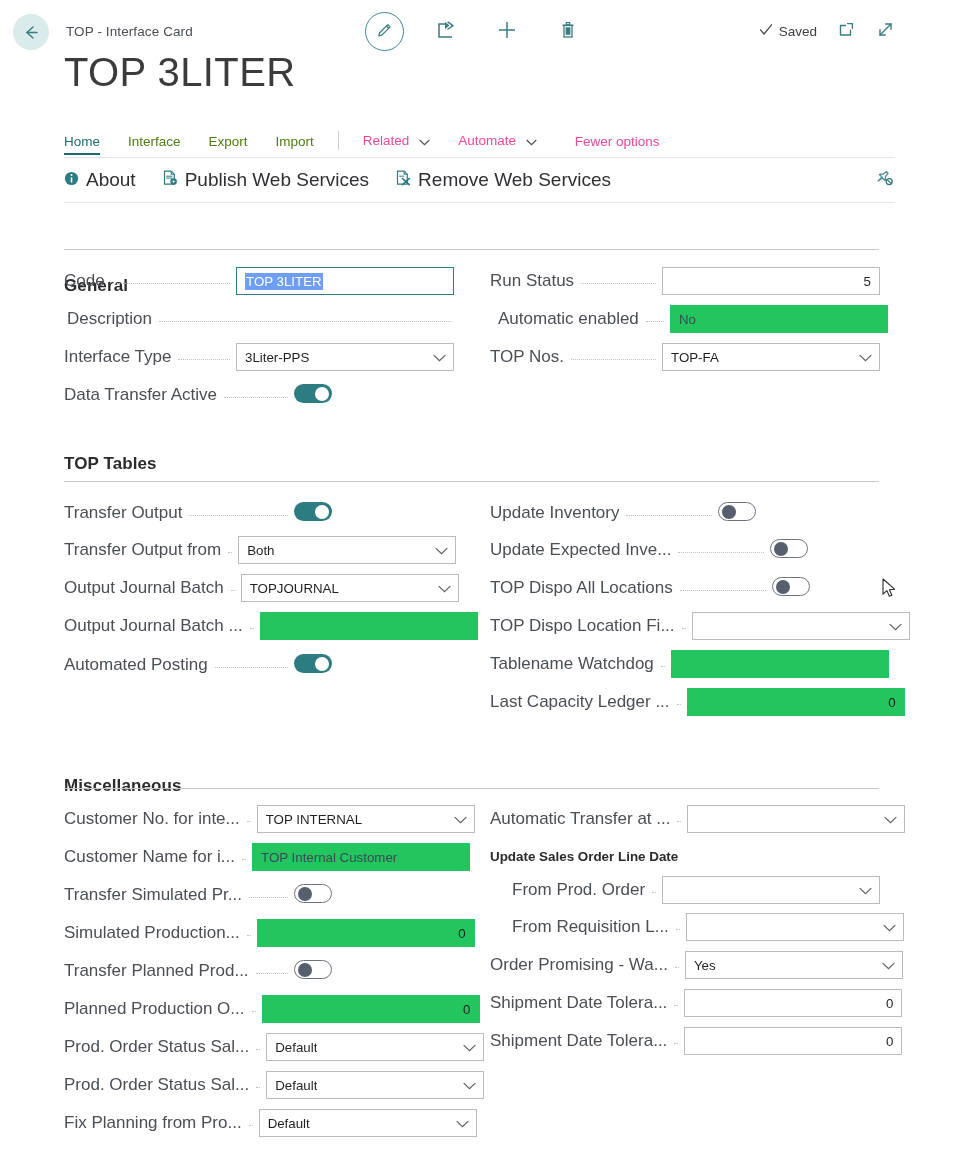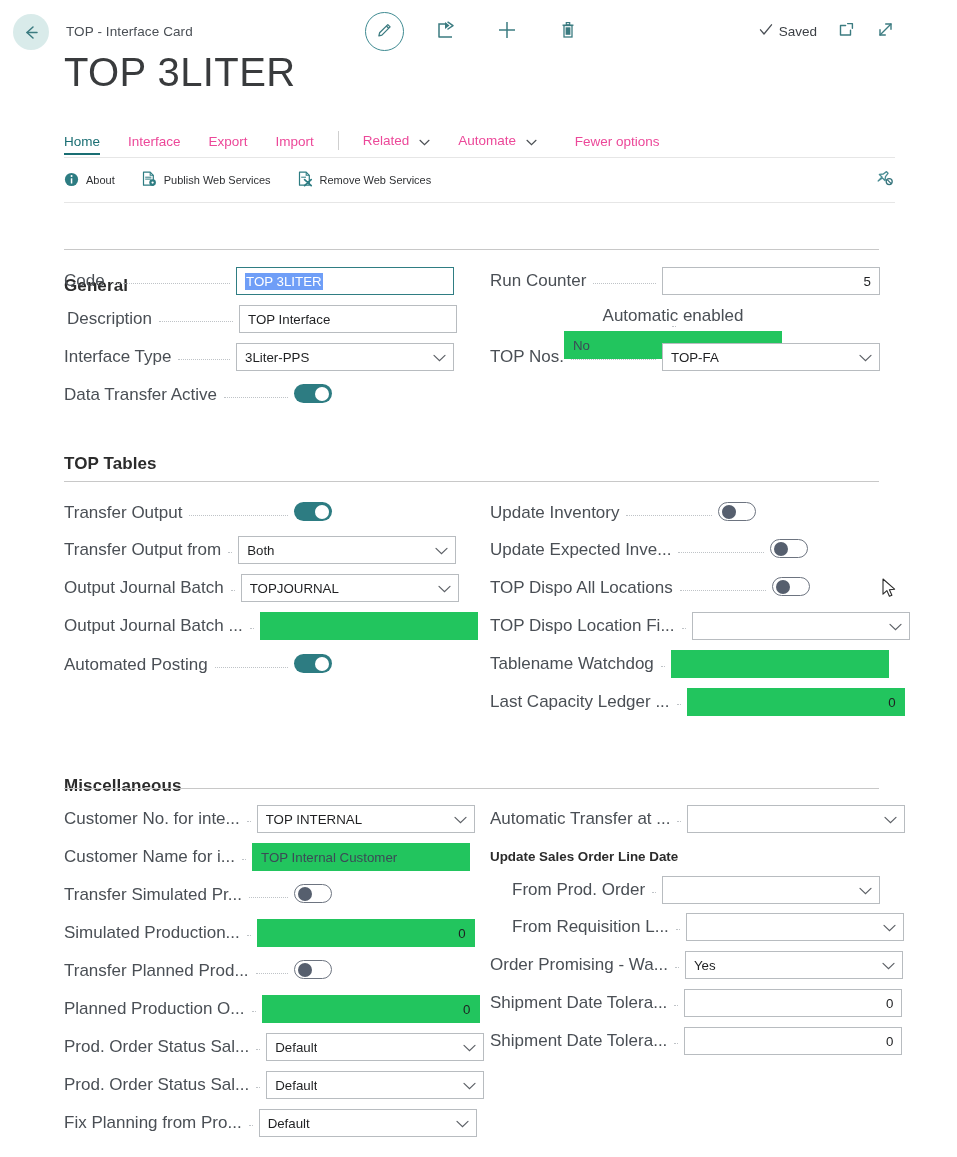--- a/index.html
+++ b/index.html
@@ -84,21 +84,21 @@
   
   .tabs {
     position: absolute;
     left: 64px; top: 127px;
     display: flex; align-items: flex-end;
     height: 28px;
     gap: 0;
   }
   .tab {
     font-size: 13.5px;
-    color: #ec4899;
+    color: #4d7c0f;
     padding: 0 14px 6px 14px;
     cursor: pointer;
     white-space: nowrap;
     position: relative;
   }
   .tab:first-child { padding-left: 0; }
   .tab.active { color: #1a6e73; }
   .tab.active::after {
     content: "";
     position: absolute;
@@ -122,21 +122,21 @@
 
   
   .actionbar {
     position: absolute;
     left: 64px; right: 62px; top: 158px;
     height: 44px;
     display: flex; align-items: center;
   }
   .act {
     display: flex; align-items: center; gap: 7px;
-    font-size: 11px;
+    font-size: 19px;
     color: #2e3033;
     margin-right: 26px;
     cursor: pointer;
     white-space: nowrap;
   }
   .act-pin {
     margin-left: auto; cursor: pointer; display:flex; align-items:center;
   }
   .actionbar-rule {
     position: absolute;
@@ -448,23 +448,20 @@
       <span class="ctrl">
         <span class="tbox focused">
           <span class="sel">TOP 3LITER</span>
         </span>
       </span>
     </div>
 
     <div class="row" style="left:67px; width:390px; top:94px;">
       <span class="label">Description</span>
       <span class="dots"></span>
-      <span class="ctrl">
-        <span class="tbox">TOP Interface</span>
-      </span>
     </div>
 
     <div class="row" style="left:64px; width:390px; top:132px;align-items:center;">
       <span class="label">Interface Type</span>
       <span class="dots"></span>
       <span class="ctrl">
         <span class="dropdown">
           <span class="dval">3Liter-PPS</span>
           <span class="dcaret">
             <svg width="13" height="8" viewBox="0 0 13 8">
@@ -477,28 +474,28 @@
 
     <div class="row" style="left:64px; width:268px; top:170px;">
       <span class="label">Data Transfer Active</span>
       <span class="dots"></span>
       <span class="ctrl">
         <span class="toggle on"><span class="knob"></span></span>
       </span>
     </div>
 
     <div class="row" style="left:490px; width:390px; top:56px;">
-      <span class="label">Run Counter</span>
+      <span class="label">Run Status</span>
       <span class="dots"></span>
       <span class="ctrl">
         <span class="tbox num">5</span>
       </span>
     </div>
 
-    <div class="row" style="left:478px; width:390px; top:94px;flex-direction:column;">
+    <div class="row" style="left:498px; width:390px; top:94px;">
       <span class="label">Automatic enabled</span>
       <span class="dots"></span>
       <span class="ctrl">
         <span class="tbox readonly">No</span>
       </span>
     </div>
 
     <div class="row" style="left:490px; width:390px; top:132px;">
       <span class="label">TOP Nos.</span>
       <span class="dots"></span>

